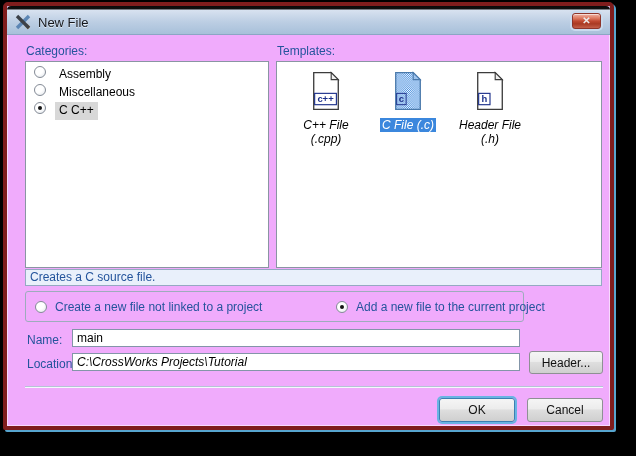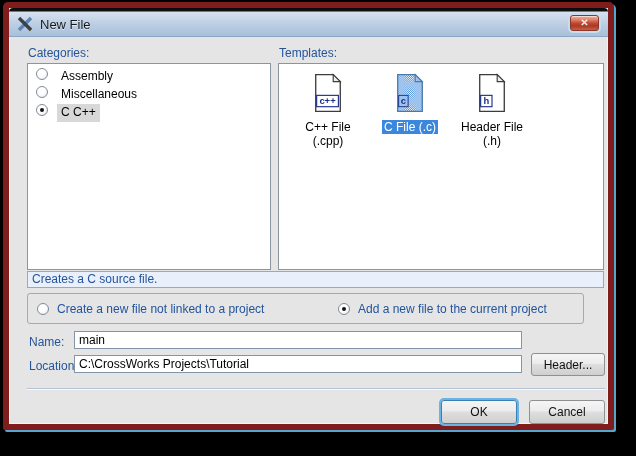--- a/index.html
+++ b/index.html
@@ -5,22 +5,22 @@
   * { box-sizing: border-box; margin: 0; padding: 0; }
   html, body { width: 636px; height: 456px; }
   body {
     background: #000;
     position: relative;
     font-family: "Liberation Sans", sans-serif;
     overflow: hidden;
   }
   .window {
     position: absolute; left: 3px; top: 2px; width: 611px; height: 428px;
-    background: #e5e5e5;
-    border: 6px solid #7f1d1d;
+    background: #f0abfc;
+    border: 4px solid #7f1d1d;
     border-radius: 5px 5px 2px 2px;
     box-shadow: 2px 2px 0 0 #57a5cf, inset 0 0 0 1px rgba(255,255,255,0.55);
   }
   .titlebar {
     position: absolute; left: 0; top: 0; right: 0; height: 29px;
     border-radius: 4px 4px 0 0;
     background: linear-gradient(180deg, #0b0b0b 0px, #101010 3px, #d8e2f0 4px, #bcceE3 16px, #a6bfd9 29px);
     border-bottom: 1px solid #8ca6c4;
   }
   .app-icon { position: absolute; left: 7px; top: 7px; width: 18px; height: 18px; }
@@ -57,46 +57,46 @@
   .radio.checked::after {
     content: ""; position: absolute; left: 3px; top: 3px;
     width: 4px; height: 4px; border-radius: 50%; background: #141414;
   }
   .cat-label { margin-left: 9px; padding: 1px 4px; white-space: nowrap; }
   .cat-label.selected { background: #d8d8d8; }
   .tpl-item { position: absolute; top: 9px; width: 82px; text-align: center; }
   #tpl-0 { left: 8px; } #tpl-1 { left: 90px; } #tpl-2 { left: 172px; }
   .tpl-icon { display: inline-block; width: 34px; height: 40px; }
   .tpl-label { margin-top: 3px; font-size: 12px; line-height: 14px; color: #000; }
-  .tpl-line { display: inline; }
+  .tpl-line { display: inline; font-style: italic; }
   .tpl-line.selected { background: #3b87dd; color: #fff; padding: 0 2px; }
   .status-bar {
     position: absolute; left: 18px; top: 263px; width: 577px; height: 17px;
     background: #e9f0fb; border: 1px solid #95a9c2;
     font-size: 12px; color: #24549c; line-height: 15px; padding-left: 4px;
     white-space: nowrap; overflow: hidden;
   }
   .groupbox {
-    position: absolute; left: 18px; top: 285px; width: 557px; height: 31px;
+    position: absolute; left: 18px; top: 285px; width: 499px; height: 31px;
     border: 1px solid #9dabbc; border-radius: 3px;
   }
   .opt { position: absolute; top: 8px; display: flex; align-items: center; font-size: 12px; color: #24549c; white-space: nowrap; }
   #opt-0 { left: 9px; }
   #opt-1 { left: 310px; }
   .opt .radio { margin-right: 8px; }
   .field-label { position: absolute; }
   #name-label { left: 20px; top: 327px; }
   #location-label { left: 20px; top: 351px; }
   input.text {
     position: absolute; height: 18px; width: 448px; left: 65px;
     border: 1px solid #8395a8; background: #fff;
     font-family: inherit; font-size: 12px; color: #000; padding: 0 4px;
   }
   #name-input { top: 323px; }
-  #location-input { top: 347px; }
+  #location-input { top: 347px; font-style: italic; }
   .btn {
     position: absolute; border: 1px solid #8e9094; border-radius: 3px;
     background: linear-gradient(180deg, #f5f5f5, #ececec 45%, #dedede 50%, #cfcfcf);
     font-family: inherit; font-size: 12px; color: #111; text-align: center;
     cursor: default; padding: 0;
   }
   #browse-btn { left: 522px; top: 345px; width: 74px; height: 23px; }
   .separator {
     position: absolute; left: 18px; top: 380px; width: 578px; height: 2px;
     border-top: 1px solid #b6c3d6; border-bottom: 1px solid #f5f9fd;

